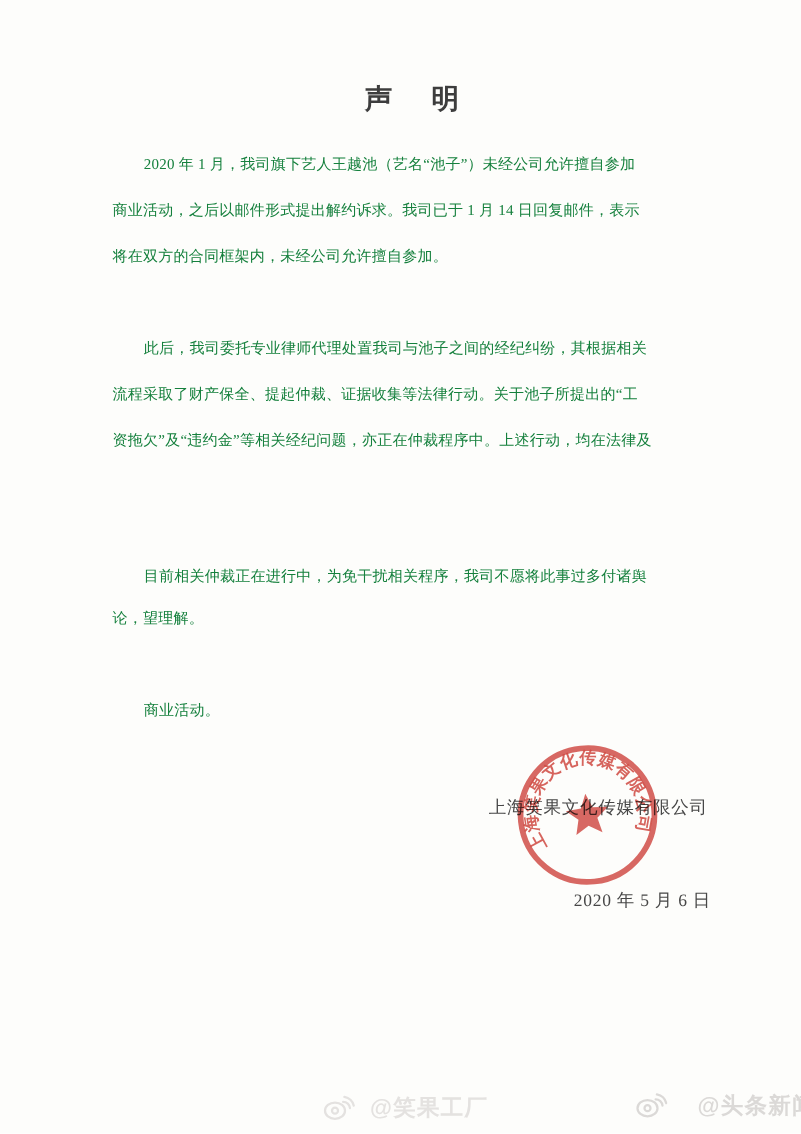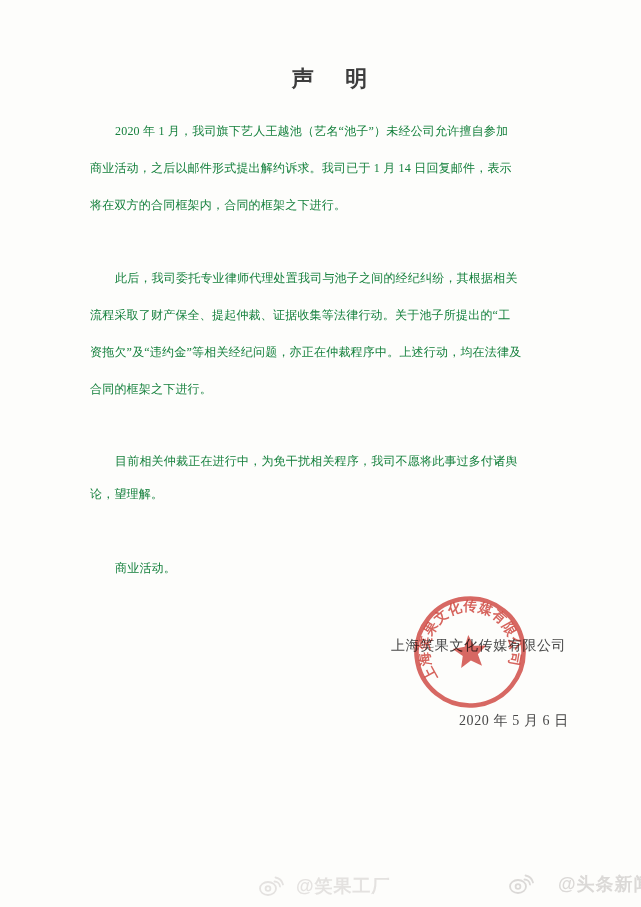--- a/index.html
+++ b/index.html
@@ -45,25 +45,24 @@
 </style>
 </head>
 <body>
 
 <div class="page">
 
   <div class="doc-title">声 明</div>
 
   <div class="line" style="top:123px;left:115px;">2020 年 1 月，我司旗下艺人王越池（艺名“池子”）未经公司允许擅自参加</div>
   <div class="line" style="top:160px;left:90px;">商业活动，之后以邮件形式提出解约诉求。我司已于 1 月 14 日回复邮件，表示</div>
-  <div class="line" style="top:197px;left:90px;">将在双方的合同框架内，合同的框架之下进行。</div>
+  <div class="line" style="top:197px;left:90px;">将在双方的合同框架内，未经公司允许擅自参加。</div>
   <div class="line" style="top:270px;left:115px;">此后，我司委托专业律师代理处置我司与池子之间的经纪纠纷，其根据相关</div>
   <div class="line" style="top:307px;left:90px;">流程采取了财产保全、提起仲裁、证据收集等法律行动。关于池子所提出的“工</div>
   <div class="line" style="top:344px;left:90px;">资拖欠”及“违约金”等相关经纪问题，亦正在仲裁程序中。上述行动，均在法律及</div>
-  <div class="line" style="top:381px;left:90px;">合同的框架之下进行。</div>
   <div class="line" style="top:453px;left:115px;">目前相关仲裁正在进行中，为免干扰相关程序，我司不愿将此事过多付诸舆</div>
   <div class="line" style="top:486px;left:90px;text-align:center;">论，望理解。</div>
   <div class="line" style="top:560px;left:115px;">商业活动。</div>
 
   <div class="sig" style="top:637px;left:391px;">上海笑果文化传媒有限公司</div>
   <div class="sig" style="top:712px;left:459px;">2020 年 5 月 6 日</div>
 
   <svg class="seal" viewBox="0 0 116 116" aria-hidden="true">
     <defs>
       <path id="seal-arc" d="M 24.6,81.4 A 41,41 0 1 1 91.4,81.4" fill="none"></path>

